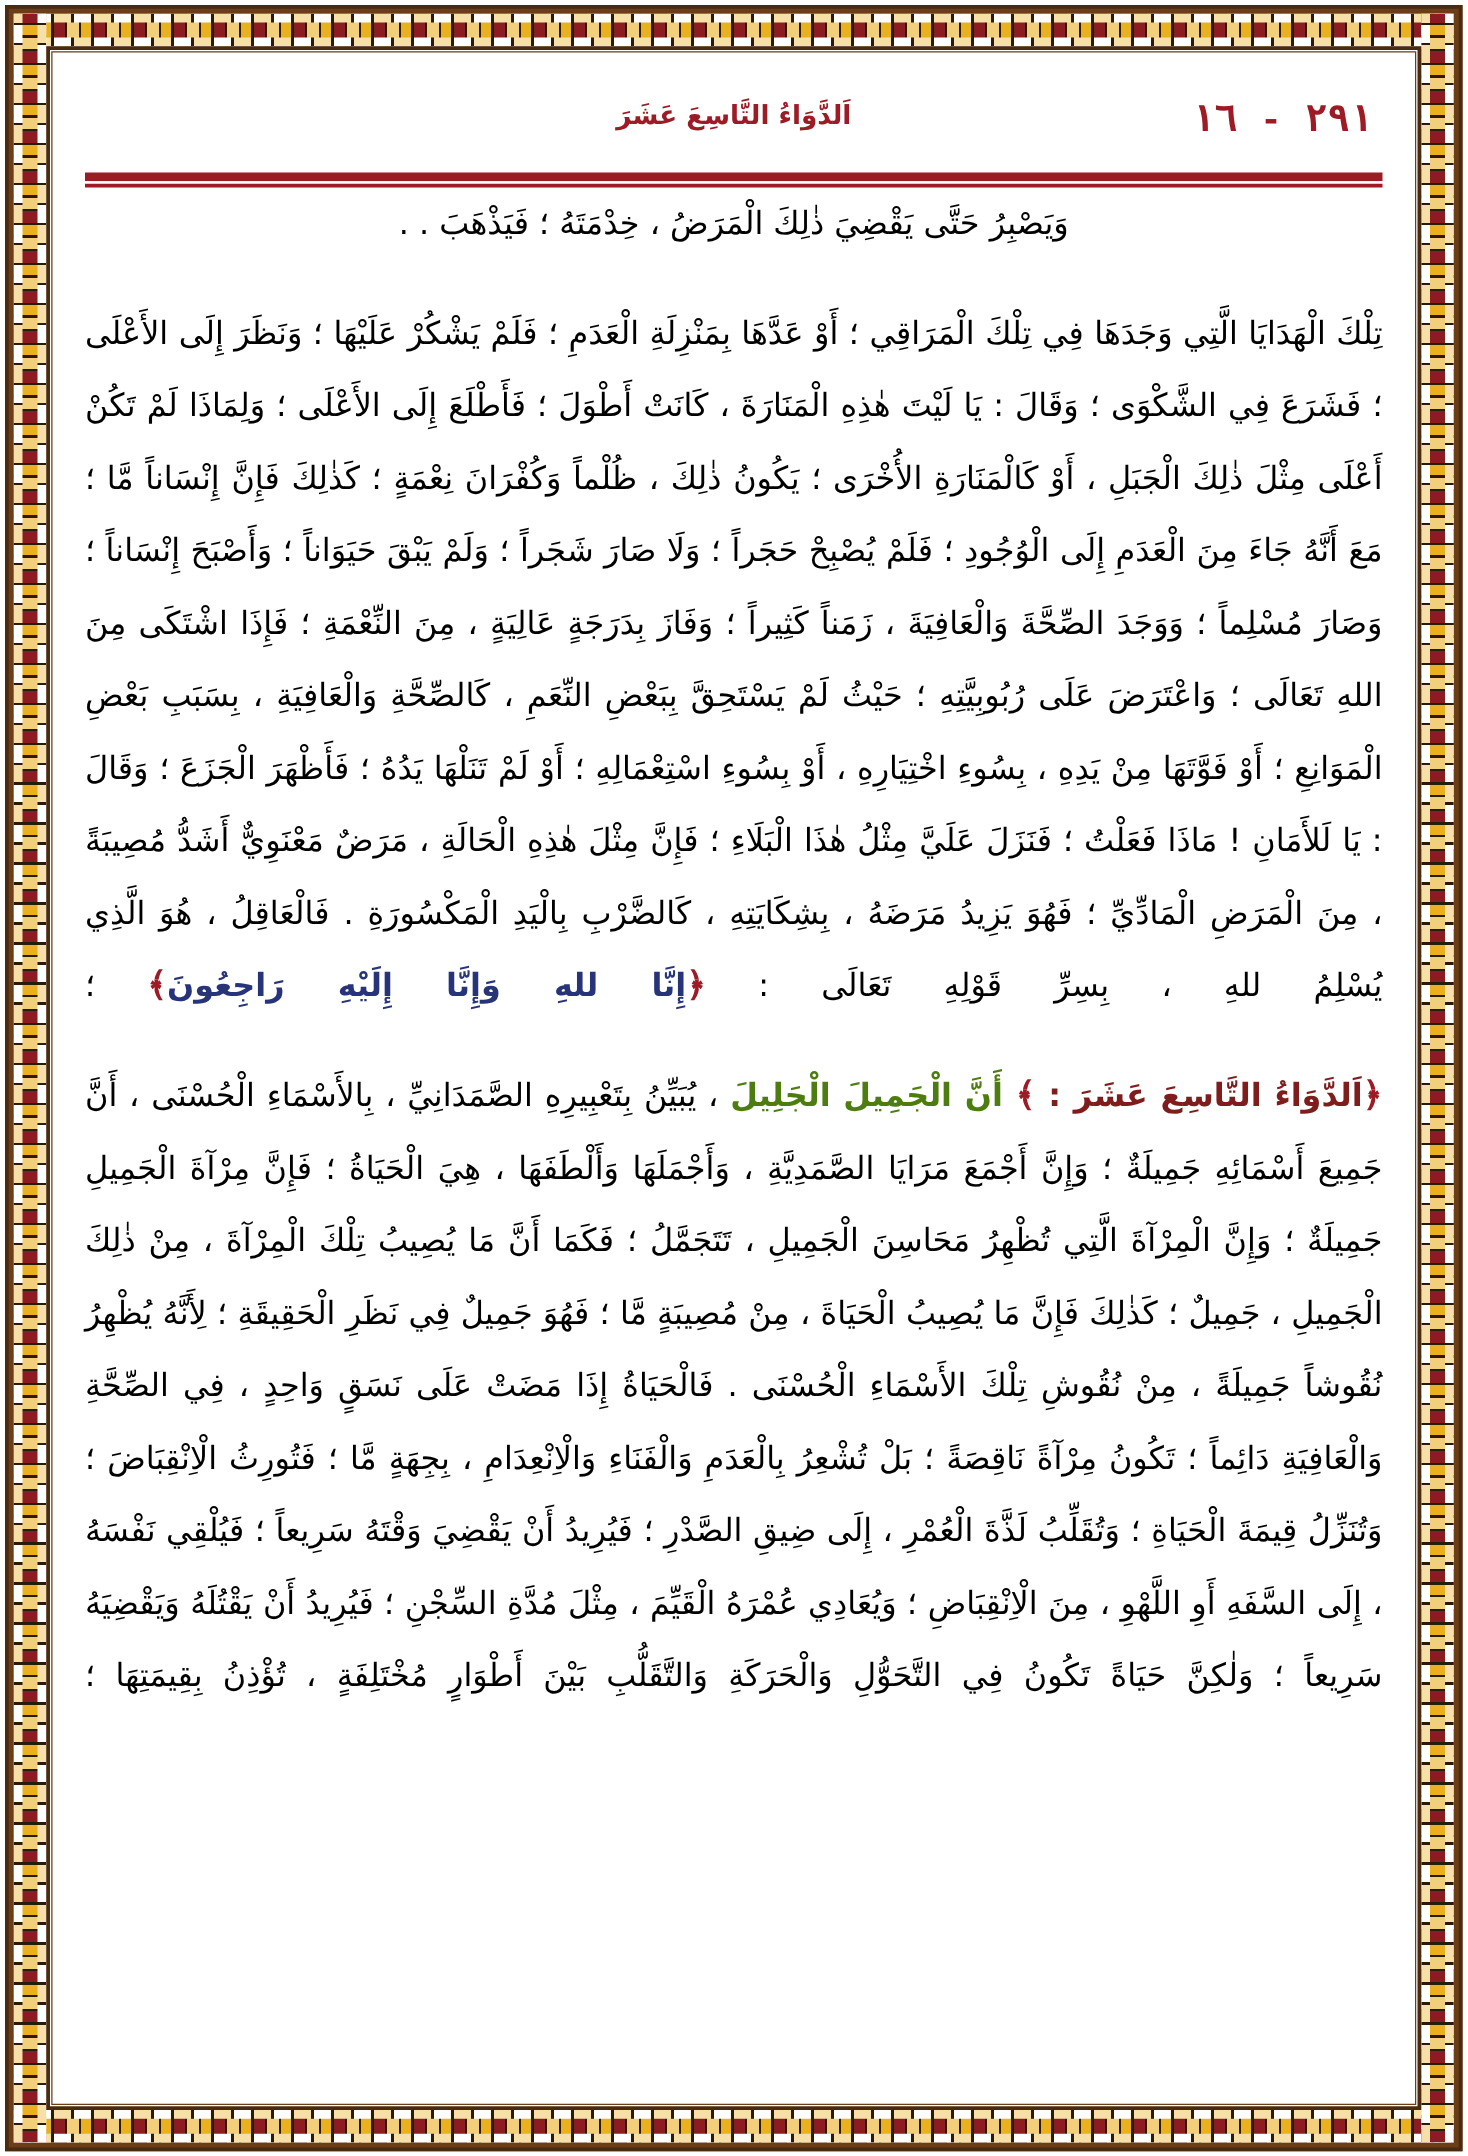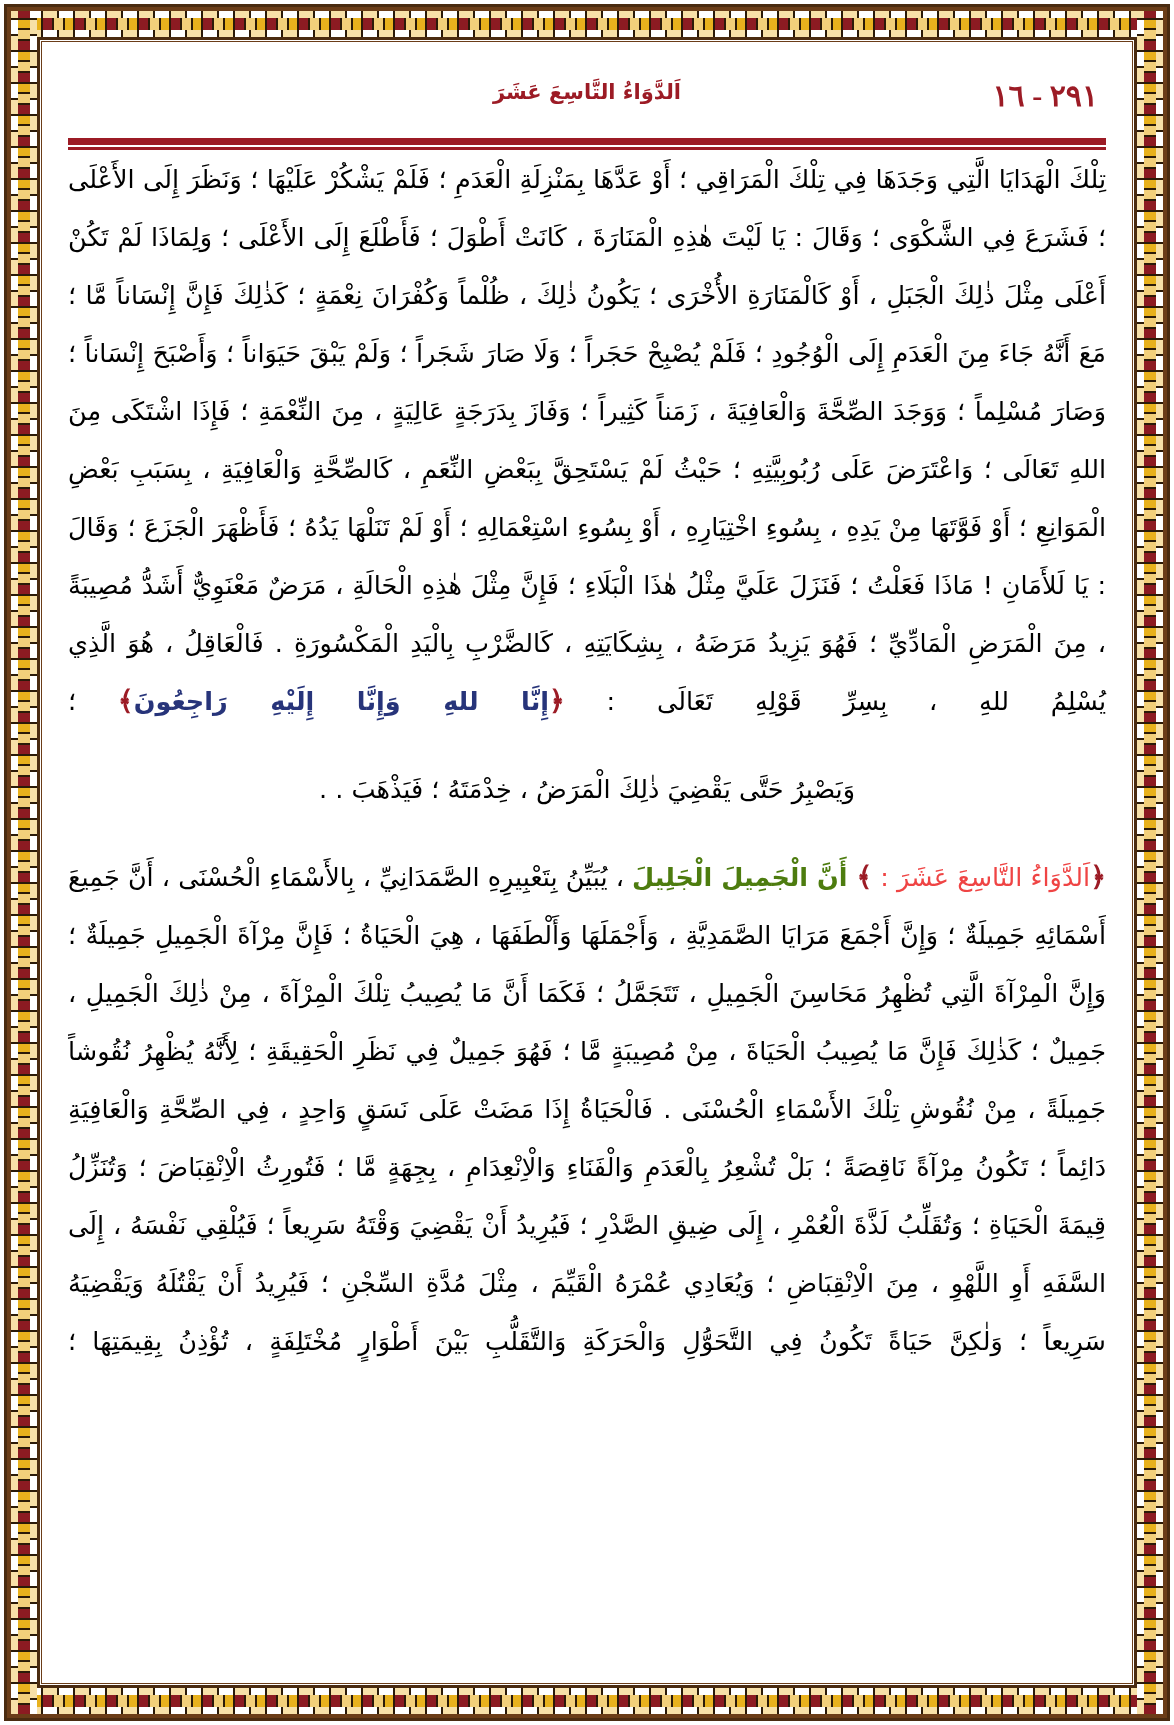--- a/index.html
+++ b/index.html
@@ -170,21 +170,21 @@
     direction: rtl;
   }
   .folio {
     position: absolute;
     top: 10px;
     right: 14px;
     color: #9c1b25;
     font-size: 30px;
     font-weight: bold;
     letter-spacing: 2px;
-    font-family: Liberation Serif, serif;
+    font-family: Liberation Mono, monospace;
     white-space: nowrap;
   }
   .header-title {
     text-align: center;
     color: #9c1b25;
     font-size: 21px;
     font-weight: bold;
     padding-top: 12px;
     white-space: nowrap;
   }
@@ -219,22 +219,22 @@
   .verse {
     color: #27347a;
     font-weight: bold;
   }
   .bracket {
     color: #9c1b25;
     font-weight: bold;
     font-size: 27px;
   }
   .heading-red {
-    color: #ef4444;
-    font-weight: normal;
+    color: #7f1d1d;
+    font-weight: bold;
   }
   .heading-red-strong {
     color: #4d7c0f;
     font-weight: bold;
   }
 </style>
 </head>
 <body>
 
 <div class="page">
@@ -264,39 +264,39 @@
       <div class="header-title">اَلدَّوَاءُ التَّاسِعَ عَشَرَ</div>
     </div>
 
     <div class="header-rule-wrap">
       <div class="rule-thick"></div>
       <div class="rule-gap"></div>
       <div class="rule-thin"></div>
     </div>
 
     <div class="body-text">
+
+      <p class="para last-line">
+        <span>وَيَصْبِرُ حَتَّى يَقْضِيَ ذٰلِكَ الْمَرَضُ ، خِدْمَتَهُ ؛ فَيَذْهَبَ . .</span>
+      </p>
 
       <p class="para">
         <span>تِلْكَ الْهَدَايَا الَّتِي وَجَدَهَا فِي تِلْكَ الْمَرَاقِي ؛ أَوْ عَدَّهَا بِمَنْزِلَةِ الْعَدَمِ ؛ فَلَمْ يَشْكُرْ عَلَيْهَا ؛</span>
         <span>وَنَظَرَ إِلَى الأَعْلَى ؛ فَشَرَعَ فِي الشَّكْوَى ؛ وَقَالَ : يَا لَيْتَ هٰذِهِ الْمَنَارَةَ ، كَانَتْ أَطْوَلَ ؛ فَأَطْلَعَ</span>
         <span>إِلَى الأَعْلَى ؛ وَلِمَاذَا لَمْ تَكُنْ أَعْلَى مِثْلَ ذٰلِكَ الْجَبَلِ ، أَوْ كَالْمَنَارَةِ الأُخْرَى ؛ يَكُونُ ذٰلِكَ ،</span>
         <span>ظُلْماً وَكُفْرَانَ نِعْمَةٍ ؛ كَذٰلِكَ فَإِنَّ إِنْسَاناً مَّا ؛ مَعَ أَنَّهُ جَاءَ مِنَ الْعَدَمِ إِلَى الْوُجُودِ ؛ فَلَمْ يُصْبِحْ</span>
         <span>حَجَراً ؛ وَلَا صَارَ شَجَراً ؛ وَلَمْ يَبْقَ حَيَوَاناً ؛ وَأَصْبَحَ إِنْسَاناً ؛ وَصَارَ مُسْلِماً ؛ وَوَجَدَ الصِّحَّةَ</span>
         <span>وَالْعَافِيَةَ ، زَمَناً كَثِيراً ؛ وَفَازَ بِدَرَجَةٍ عَالِيَةٍ ، مِنَ النِّعْمَةِ ؛ فَإِذَا اشْتَكَى مِنَ اللهِ تَعَالَى ؛ وَاعْتَرَضَ</span>
         <span>عَلَى رُبُوبِيَّتِهِ ؛ حَيْثُ لَمْ يَسْتَحِقَّ بِبَعْضِ النِّعَمِ ، كَالصِّحَّةِ وَالْعَافِيَةِ ، بِسَبَبِ بَعْضِ الْمَوَانِعِ ؛</span>
         <span>أَوْ فَوَّتَهَا مِنْ يَدِهِ ، بِسُوءِ اخْتِيَارِهِ ، أَوْ بِسُوءِ اسْتِعْمَالِهِ ؛ أَوْ لَمْ تَنَلْهَا يَدُهُ ؛ فَأَظْهَرَ الْجَزَعَ ؛</span>
         <span>وَقَالَ : يَا لَلأَمَانِ ! مَاذَا فَعَلْتُ ؛ فَنَزَلَ عَلَيَّ مِثْلُ هٰذَا الْبَلَاءِ ؛ فَإِنَّ مِثْلَ هٰذِهِ الْحَالَةِ ، مَرَضٌ</span>
         <span>مَعْنَوِيٌّ أَشَدُّ مُصِيبَةً ، مِنَ الْمَرَضِ الْمَادِّيِّ ؛ فَهُوَ يَزِيدُ مَرَضَهُ ، بِشِكَايَتِهِ ، كَالضَّرْبِ بِالْيَدِ</span>
         <span>الْمَكْسُورَةِ . فَالْعَاقِلُ ، هُوَ الَّذِي يُسْلِمُ للهِ ، بِسِرِّ قَوْلِهِ تَعَالَى : </span><span class="bracket">﴿</span><span class="verse">إِنَّا للهِ وَإِنَّا إِلَيْهِ رَاجِعُونَ</span><span class="bracket">﴾</span><span> ؛</span>
       </p>
 
-      <p class="para last-line">
-        <span>وَيَصْبِرُ حَتَّى يَقْضِيَ ذٰلِكَ الْمَرَضُ ، خِدْمَتَهُ ؛ فَيَذْهَبَ . .</span>
-      </p>
-
       <p class="para">
         <span class="bracket">﴿</span><span class="heading-red">اَلدَّوَاءُ التَّاسِعَ عَشَرَ : </span><span class="bracket">﴾</span><span class="heading-red-strong"> أَنَّ الْجَمِيلَ الْجَلِيلَ</span><span> ، يُبَيِّنُ بِتَعْبِيرِهِ الصَّمَدَانِيِّ ، بِالأَسْمَاءِ</span>
         <span>الْحُسْنَى ، أَنَّ جَمِيعَ أَسْمَائِهِ جَمِيلَةٌ ؛ وَإِنَّ أَجْمَعَ مَرَايَا الصَّمَدِيَّةِ ، وَأَجْمَلَهَا وَأَلْطَفَهَا ، هِيَ الْحَيَاةُ ؛</span>
         <span>فَإِنَّ مِرْآةَ الْجَمِيلِ جَمِيلَةٌ ؛ وَإِنَّ الْمِرْآةَ الَّتِي تُظْهِرُ مَحَاسِنَ الْجَمِيلِ ، تَتَجَمَّلُ ؛ فَكَمَا أَنَّ مَا</span>
         <span>يُصِيبُ تِلْكَ الْمِرْآةَ ، مِنْ ذٰلِكَ الْجَمِيلِ ، جَمِيلٌ ؛ كَذٰلِكَ فَإِنَّ مَا يُصِيبُ الْحَيَاةَ ، مِنْ مُصِيبَةٍ</span>
         <span>مَّا ؛ فَهُوَ جَمِيلٌ فِي نَظَرِ الْحَقِيقَةِ ؛ لِأَنَّهُ يُظْهِرُ نُقُوشاً جَمِيلَةً ، مِنْ نُقُوشِ تِلْكَ الأَسْمَاءِ الْحُسْنَى .</span>
         <span>فَالْحَيَاةُ إِذَا مَضَتْ عَلَى نَسَقٍ وَاحِدٍ ، فِي الصِّحَّةِ وَالْعَافِيَةِ دَائِماً ؛ تَكُونُ مِرْآةً نَاقِصَةً ؛ بَلْ</span>
         <span>تُشْعِرُ بِالْعَدَمِ وَالْفَنَاءِ وَالْاِنْعِدَامِ ، بِجِهَةٍ مَّا ؛ فَتُورِثُ الْاِنْقِبَاضَ ؛ وَتُنَزِّلُ قِيمَةَ الْحَيَاةِ ؛ وَتُقَلِّبُ</span>
         <span>لَذَّةَ الْعُمْرِ ، إِلَى ضِيقِ الصَّدْرِ ؛ فَيُرِيدُ أَنْ يَقْضِيَ وَقْتَهُ سَرِيعاً ؛ فَيُلْقِي نَفْسَهُ ، إِلَى السَّفَهِ أَوِ</span>
         <span>اللَّهْوِ ، مِنَ الْاِنْقِبَاضِ ؛ وَيُعَادِي عُمْرَهُ الْقَيِّمَ ، مِثْلَ مُدَّةِ السِّجْنِ ؛ فَيُرِيدُ أَنْ يَقْتُلَهُ وَيَقْضِيَهُ</span>

